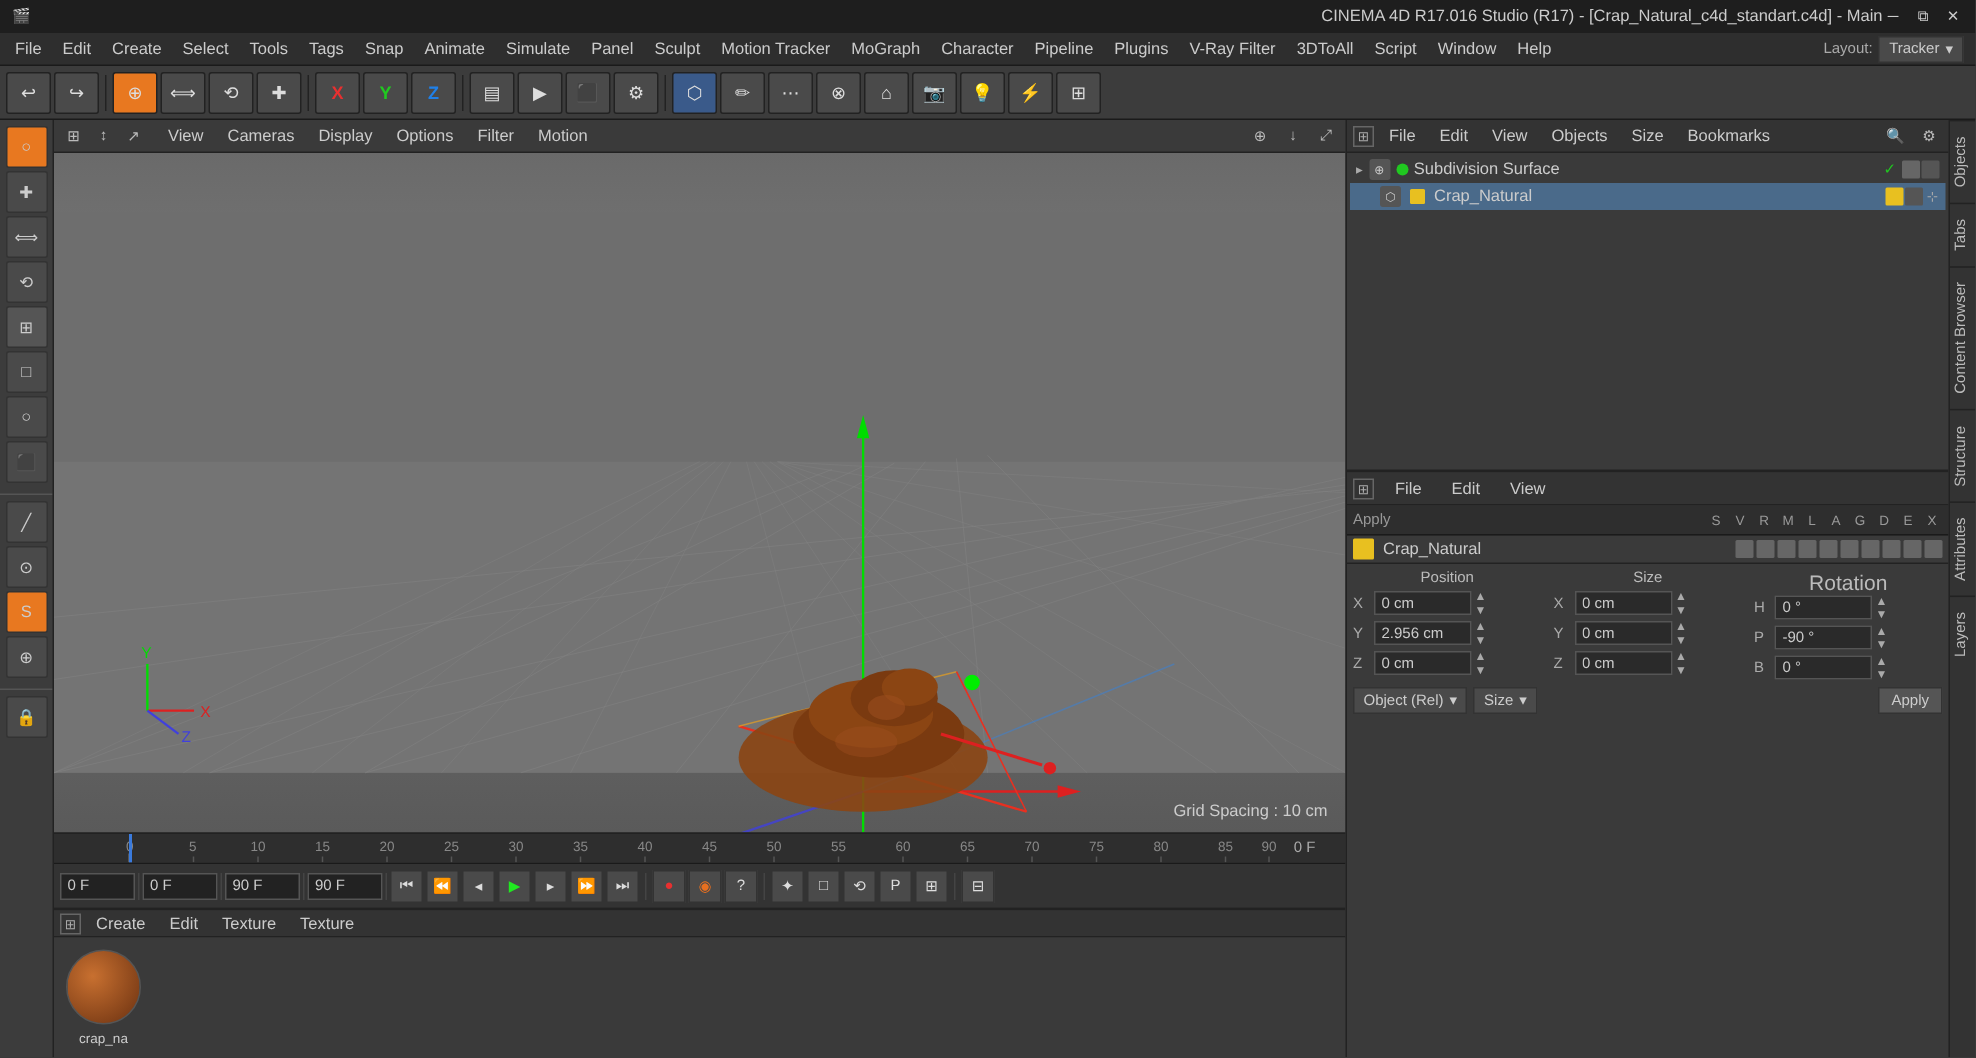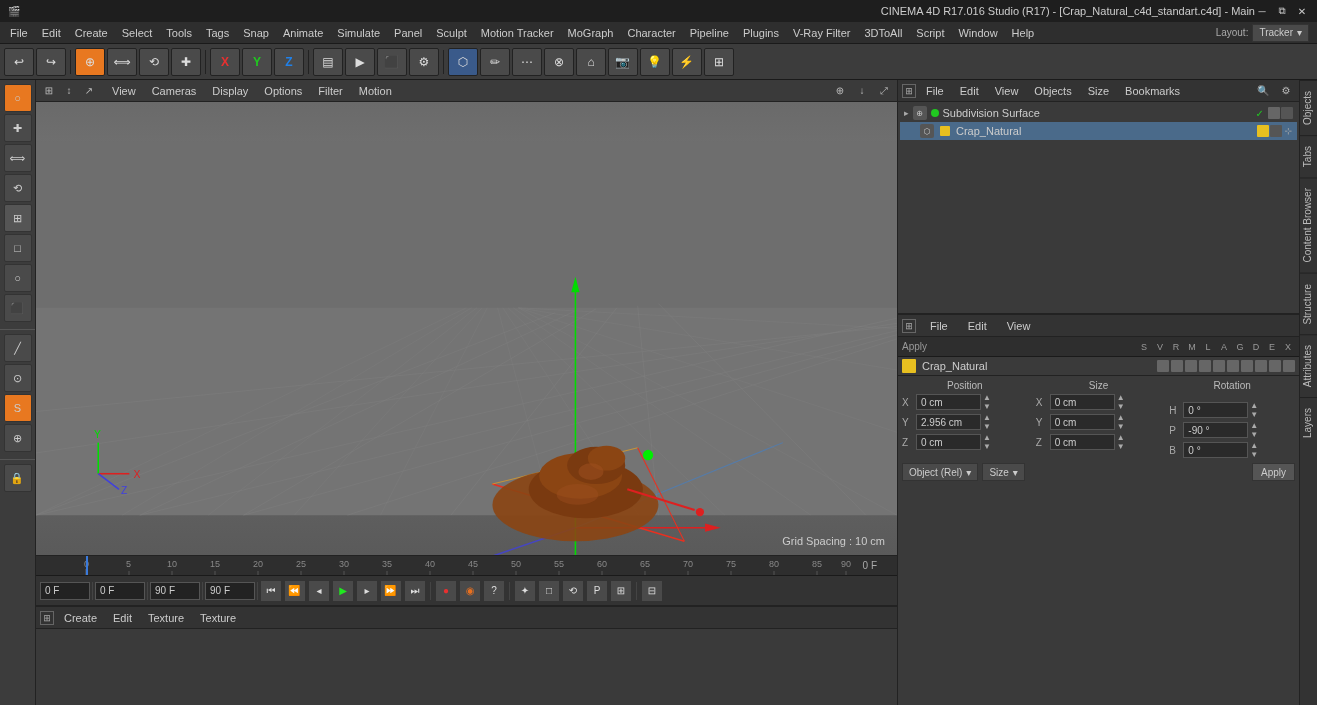--- a/index.html
+++ b/index.html
@@ -680,20 +680,26 @@
         </div>
 
         <div id="bottom-section" style="height:100px;display:flex;flex-direction:column;border-top:2px solid #222;">
           <div id="materials-toolbar" style="height:22px;background:#333;display:flex;align-items:center;padding:0 4px;gap:4px;border-bottom:1px solid #222;">
             <div style="width:14px;height:14px;border:1px solid #666;display:flex;align-items:center;justify-content:center;font-size:9px;color:#aaa;">⊞</div>
             <div class="panel-btn">Create</div>
             <div class="panel-btn">Edit</div>
             <div class="panel-btn">Texture</div>
             <div class="panel-btn">Texture</div>
           </div>
+          <div id="materials-content" style="flex:1;background:#3a3a3a;display:flex;align-items:center;padding:8px;gap:4px;">
+            <div style="position:relative;display:flex;flex-direction:column;align-items:center;">
+              <div class="material-thumb"></div>
+              <div style="font-size:9px;color:#ccc;margin-top:4px;">crap_na</div>
+            </div>
+          </div>
         </div>
 
       </div>
 
       <div id="right-column">
         <div id="right-inner">
 
           <div id="obj-top">
             <div id="obj-top-bar">
               <div style="width:14px;height:14px;border:1px solid #666;display:flex;align-items:center;justify-content:center;font-size:9px;color:#aaa;">⊞</div>
@@ -830,21 +836,21 @@
                     <span style="font-size:10px;color:#aaa;width:12px;">Z</span>
                     <input class="coord-input" value="0 cm" style="">
                     <div class="coord-spin">
                         <span>▲</span>
                         <span>▼</span>
                       </div>
                   </div>
                 </div>
 
                 <div>
-                  <div style="font-size:10px;color:#bbb;margin-bottom:10px;text-align:center;">Rotation</div>
+                  <div style="font-size:14px;color:#bbb;margin-bottom:0;text-align:center;">Rotation</div>
                   <div style="display:flex;align-items:center;gap:2px;margin-bottom:2px;">
                     <span style="font-size:10px;color:#aaa;width:12px;">H</span>
                     <input class="coord-input" value="0 °" style="">
                     <div class="coord-spin">
                         <span>▲</span>
                         <span>▼</span>
                       </div>
                   </div>
                   <div style="display:flex;align-items:center;gap:2px;margin-bottom:2px;">
                     <span style="font-size:10px;color:#aaa;width:12px;">P</span>

